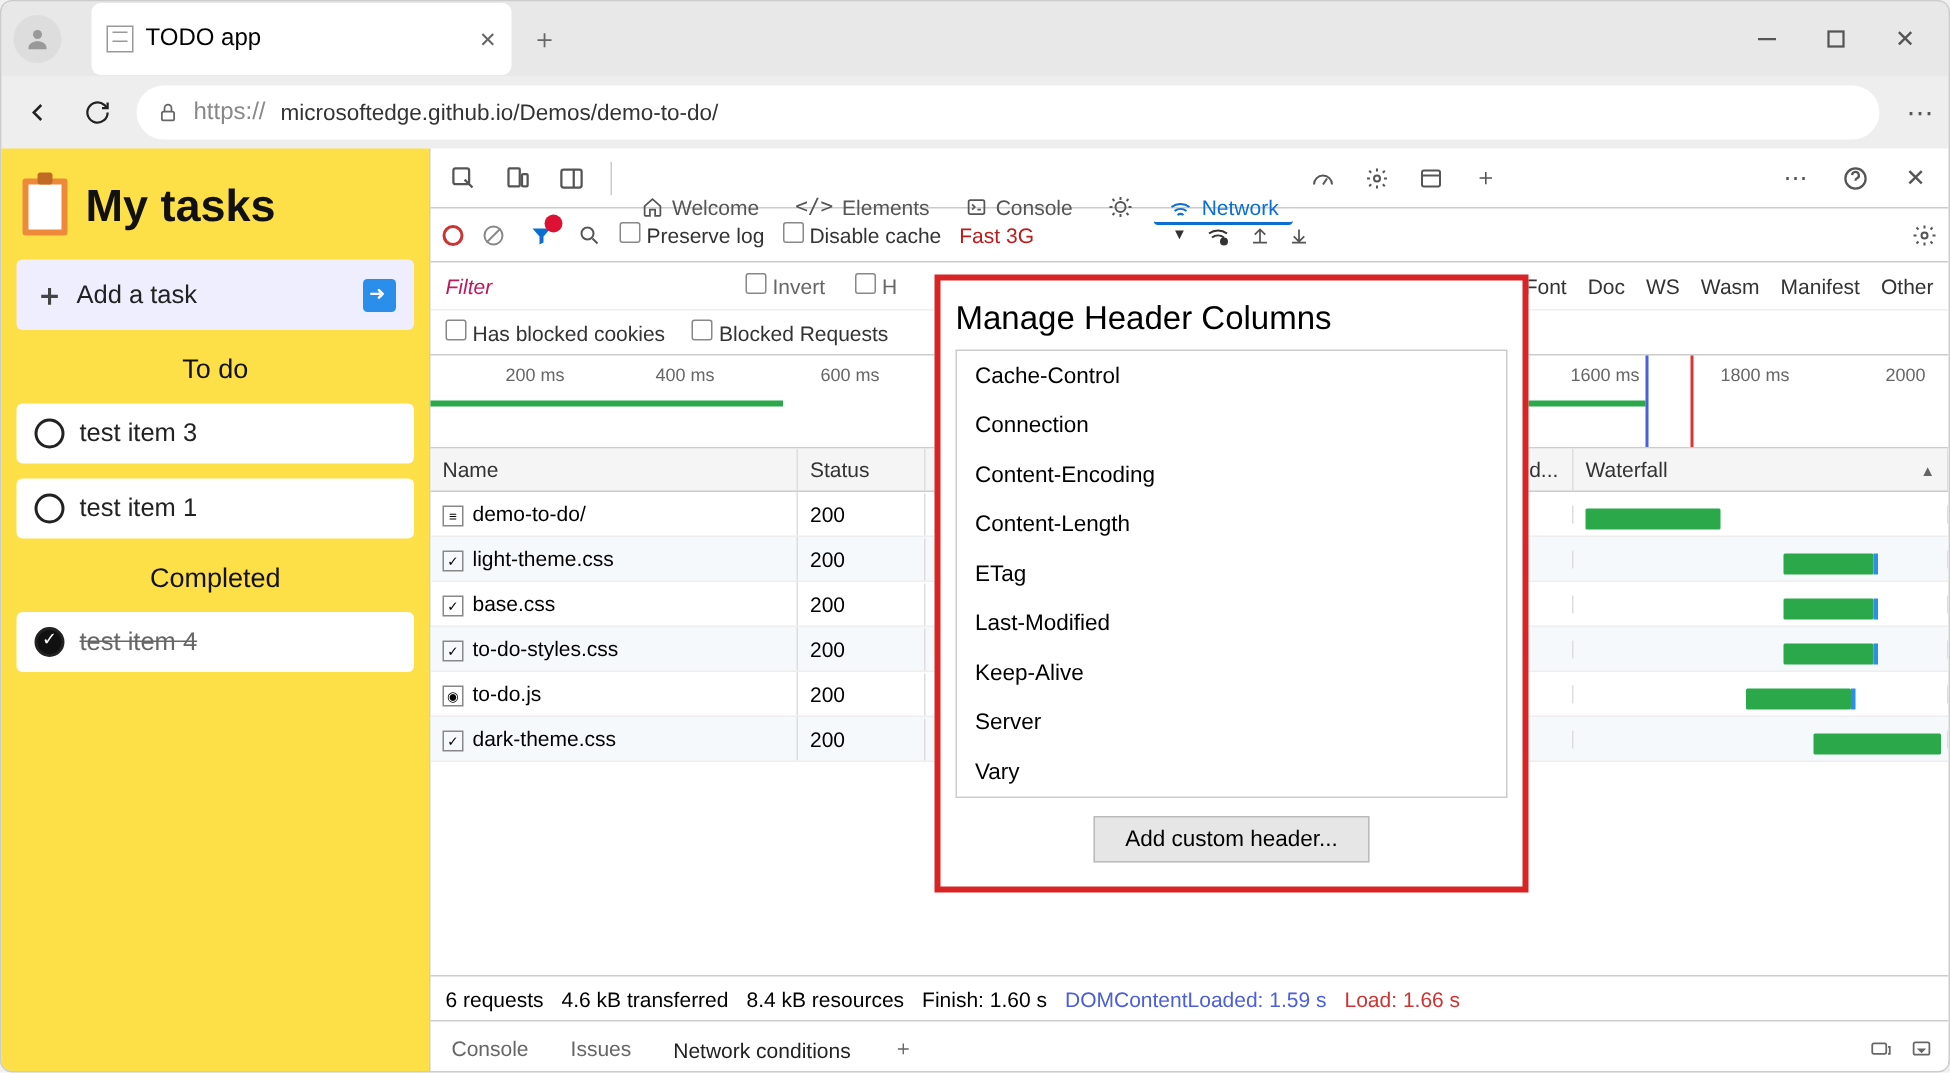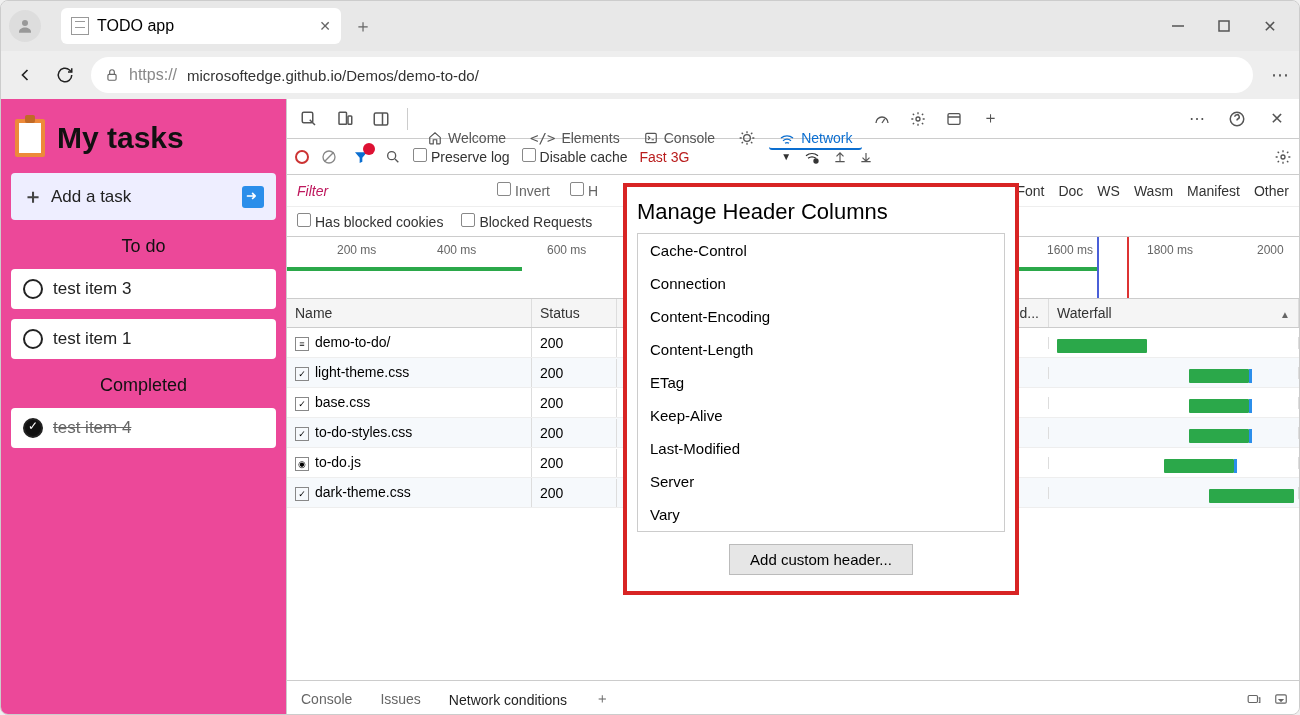--- a/index.html
+++ b/index.html
@@ -1,39 +1,39 @@
 <!DOCTYPE html>
 <html><head>
 <meta charset="utf-8">
 <style>
 * { box-sizing: border-box; margin: 0; padding: 0; font-family: "Segoe UI", Arial, sans-serif; }
 body { width: 1300px; height: 715px; background: #f0f0f0; border: 1px solid #ccc; border-radius: 8px; overflow: hidden; position: relative; }
 
 
 .titlebar { height: 50px; display: flex; align-items: center; padding: 0 8px; background: #e8e8e8; }
 .profile-btn { width: 32px; height: 32px; background: #ddd; border-radius: 50%; margin-right: 20px; display:flex;align-items:center;justify-content:center;}
-.tab { display: flex; align-items: center; background: #fff; border-radius: 6px; padding: 6px 10px; margin-right: 8px; min-width: 280px; height: 36px; }
+.tab { display: flex; align-items: center; background: #fff; border-radius: 6px; padding: 6px 10px; margin-right: 8px; min-width: 280px; height: 48px; }
 .tab .favicon { width: 18px; height: 18px; margin-right: 8px; border: 1px solid #999; position: relative; }
 .tab .favicon::after { content:""; position:absolute; left:3px; right:3px; top:3px; border-top:1px solid #999; border-bottom:1px solid #999; height:5px;}
 .tab .close { margin-left: auto; font-size: 14px; color:#666; }
 .newtab { width: 28px; height: 28px; display:flex;align-items:center;justify-content:center;color:#666;font-size:18px; }
 .winctrls { margin-left: auto; display:flex; gap:28px; padding-right:12px; color:#555;}
 .winbtn { width:18px;height:18px; display:flex;align-items:center;justify-content:center;}
 
 .addrbar { height: 48px; display:flex; align-items:center; padding: 0 10px; gap:12px; background:#eee;}
 .navbtn { width:28px;height:28px;display:flex;align-items:center;justify-content:center;color:#333;}
 .urlbox { flex:1; height:36px; background:#fff; border-radius:18px; display:flex; align-items:center; padding:0 14px; gap:10px; color:#666;}
 .url { font-size:15px; color:#333; }
 .dots { margin-left:6px; color:#555; font-size:18px;}
 
 
 .main { display:flex; height: calc(715px - 50px - 48px); }
 
 
-.todo { width: 285px; background: #ec4899; padding: 10px; color:#222; display:flex; flex-direction:column; gap:10px;}
+.todo { width: 285px; background: #fde047; padding: 10px; color:#222; display:flex; flex-direction:column; gap:10px;}
 .todo-title { display:flex; align-items:center; gap:12px; padding:10px 4px 6px;}
 .todo-title h1 { font-size:30px; font-weight:700; color:#111;}
 .clip-icon{ width:30px;height:38px;background:#ed8a3a;border-radius:2px;position:relative;}
 .clip-icon::before{content:"";position:absolute;top:4px;left:4px;right:4px;bottom:4px;background:#fff;}
 .clip-icon::after{content:"";position:absolute;top:-4px;left:10px;width:10px;height:8px;background:#c16a25;border-radius:2px;}
 .addtask { background:#eef; border-radius:4px; padding:10px 12px; display:flex; align-items:center; gap:8px; font-size:17px;}
 .addtask .arrow { margin-left:auto; width:22px;height:22px;background:#2b8eea;border-radius:3px;position:relative;}
 .addtask .arrow::after{content:"➜";color:#fff;font-size:13px;position:absolute;left:4px;top:2px;}
 .section-h { text-align:center; font-size:18px; padding:6px 0 2px; color:#111;}
 .task { background:#fff; border-radius:4px; padding:10px 12px; display:flex; align-items:center; gap:10px; font-size:17px;}
@@ -408,20 +408,28 @@
             <div class="col col-status">200</div>
             <div class="col col-gap"></div>
             <div class="col col-ful"></div>
             <div class="col col-wf" style="position:relative">
               <div class="wf-bar" style="left:160px;width:85px;"></div>
             </div>
           </div>
       </div>
     </div>
 
+    <div class="statusbar">
+      <span>6 requests</span>
+      <span>4.6 kB transferred</span>
+      <span>8.4 kB resources</span>
+      <span>Finish: 1.60 s</span>
+      <span class="dcl">DOMContentLoaded: 1.59 s</span>
+      <span class="load">Load: 1.66 s</span>
+    </div>
 
     <div class="drawer">
       <div class="drawer-tab">Console</div>
       <div class="drawer-tab">Issues</div>
       <div class="drawer-tab active">Network conditions</div>
       <div class="drawer-tab">＋</div>
       <div class="drawer-right">
         <span>
             <svg width="18" height="14" viewBox="0 0 24 24" fill="none" stroke="#666" stroke-width="2">
               <rect x="2" y="6" width="16" height="12" rx="2"></rect>
@@ -440,19 +448,19 @@
 </div>
 
 <div class="popup-wrap">
   <h2>Manage Header Columns</h2>
   <div class="popup-list">
     <div class="item">Cache-Control</div>
     <div class="item">Connection</div>
     <div class="item">Content-Encoding</div>
     <div class="item">Content-Length</div>
     <div class="item">ETag</div>
+    <div class="item">Last-Modified</div>
     <div class="item">Keep-Alive</div>
-    <div class="item">Last-Modified</div>
     <div class="item">Server</div>
     <div class="item">Vary</div>
   </div>
   <button class="popup-add">Add custom header...</button>
 </div>
 
 </body></html>

